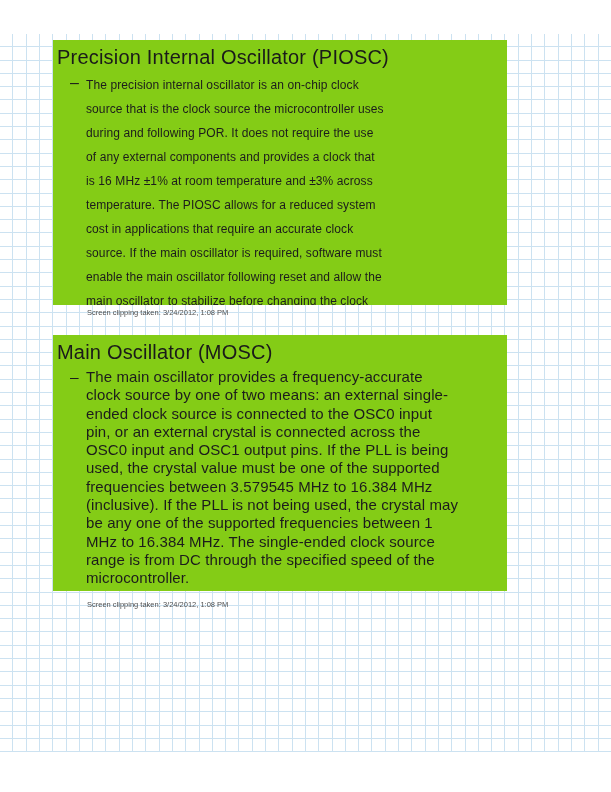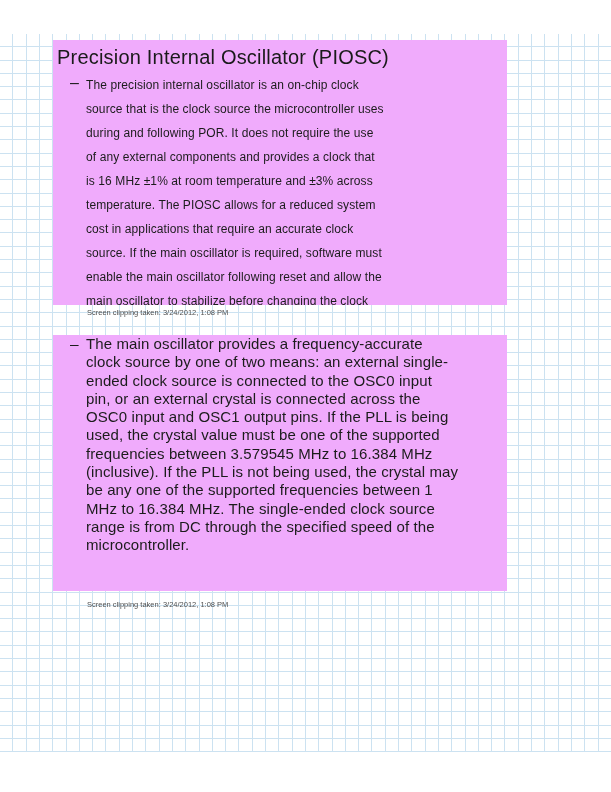--- a/index.html
+++ b/index.html
@@ -11,21 +11,21 @@
   .page{position:absolute;inset:0;}
   
   .grid{
     position:absolute;left:0;top:34px;width:611px;height:718px;
     background-image:
       repeating-linear-gradient(to right,  transparent 0px, transparent 12.3px, #cce2f1 12.3px, #cce2f1 13.3px),
       repeating-linear-gradient(to bottom, transparent 0px, transparent 12.3px, #cce2f1 12.3px, #cce2f1 13.3px);
   }
   
   .clip{
-    position:absolute;left:53px;width:454px;background:#f0abfc;
+    position:absolute;left:53px;width:454px;background:#84cc16;
     color:#1c1c1c;overflow:hidden;
   }
   .clip-1{top:40px;height:265px;}
   .clip-2{top:335px;height:256px;}
   .clip-title{
     margin:5px 0 3px 4px;
     font-size:20px;line-height:25px;font-weight:400;color:#1a1a1a;
     letter-spacing:0.2px;
   }
   .bullet-row{position:relative;margin-left:17px;padding-left:16px;}
@@ -69,20 +69,21 @@
 source. If the main oscillator is required, software must
 enable the main oscillator following reset and allow the
 main oscillator to stabilize before changing the clock
 reference.</div>
     </div>
   </div>
 
   <div class="caption caption-1">Screen clipping taken: 3/24/2012, 1:08 PM</div>
 
   <div class="clip clip-2">
+    <div class="clip-title">Main Oscillator (MOSC)</div>
     <div class="bullet-row">
       <span class="dash">–</span>
       <div class="clip-body">The main oscillator provides a frequency-accurate
 clock source by one of two means: an external single-
 ended clock source is connected to the OSC0 input
 pin, or an external crystal is connected across the
 OSC0 input and OSC1 output pins. If the PLL is being
 used, the crystal value must be one of the supported
 frequencies between 3.579545 MHz to 16.384 MHz
 (inclusive). If the PLL is not being used, the crystal may

